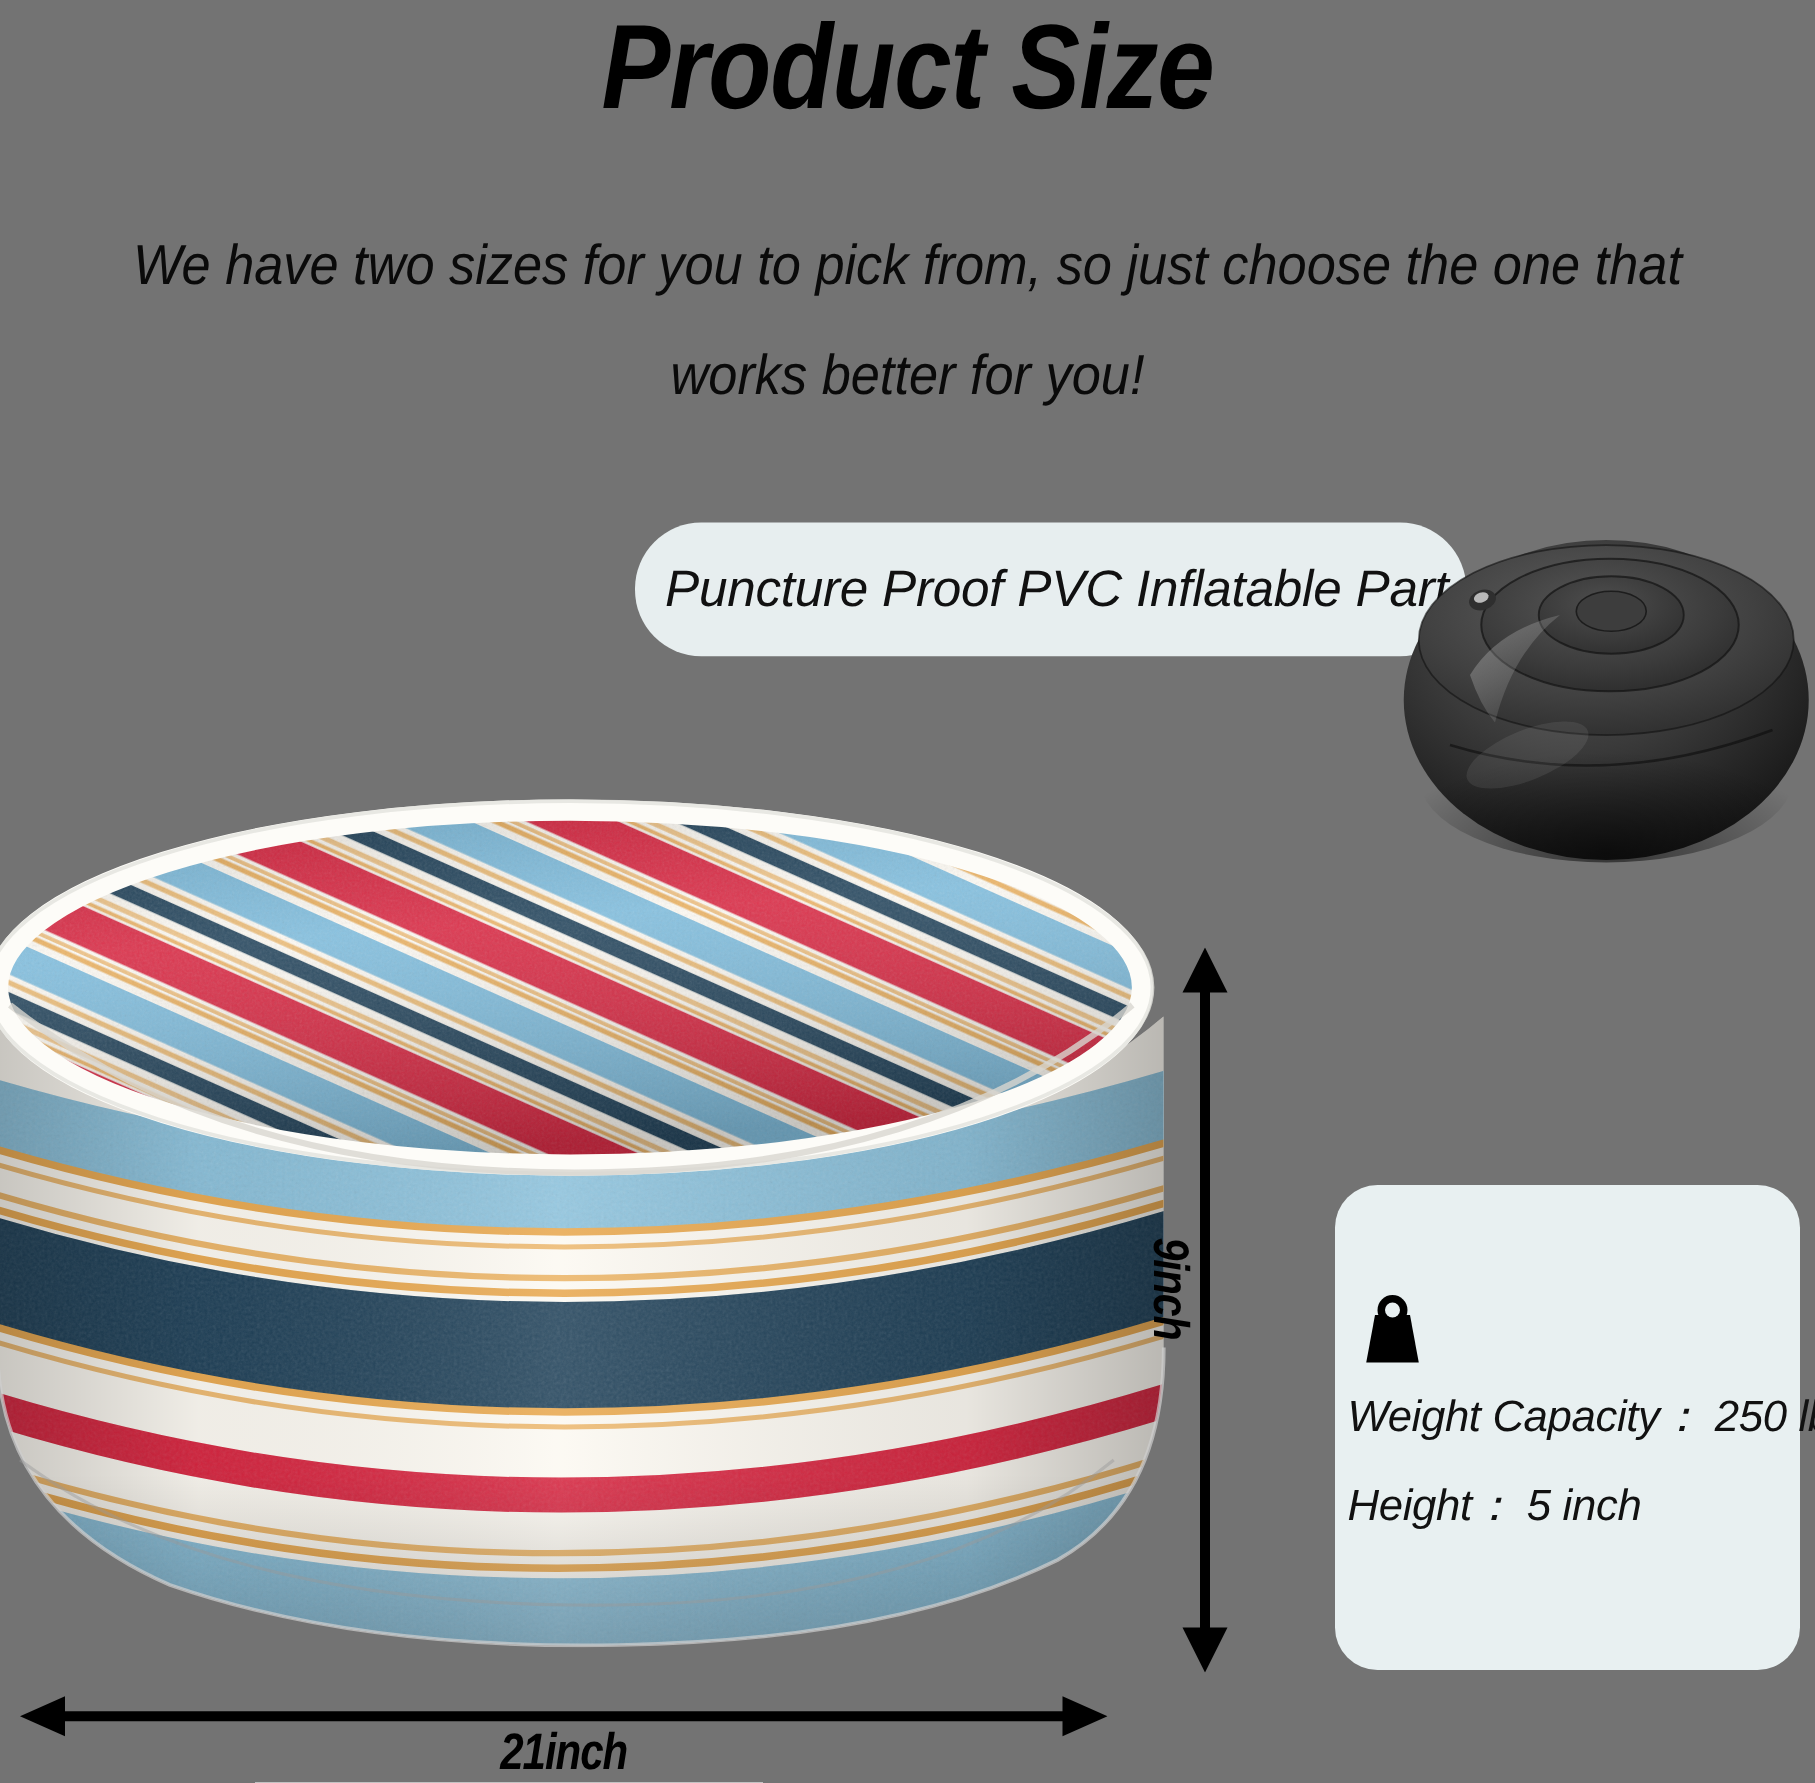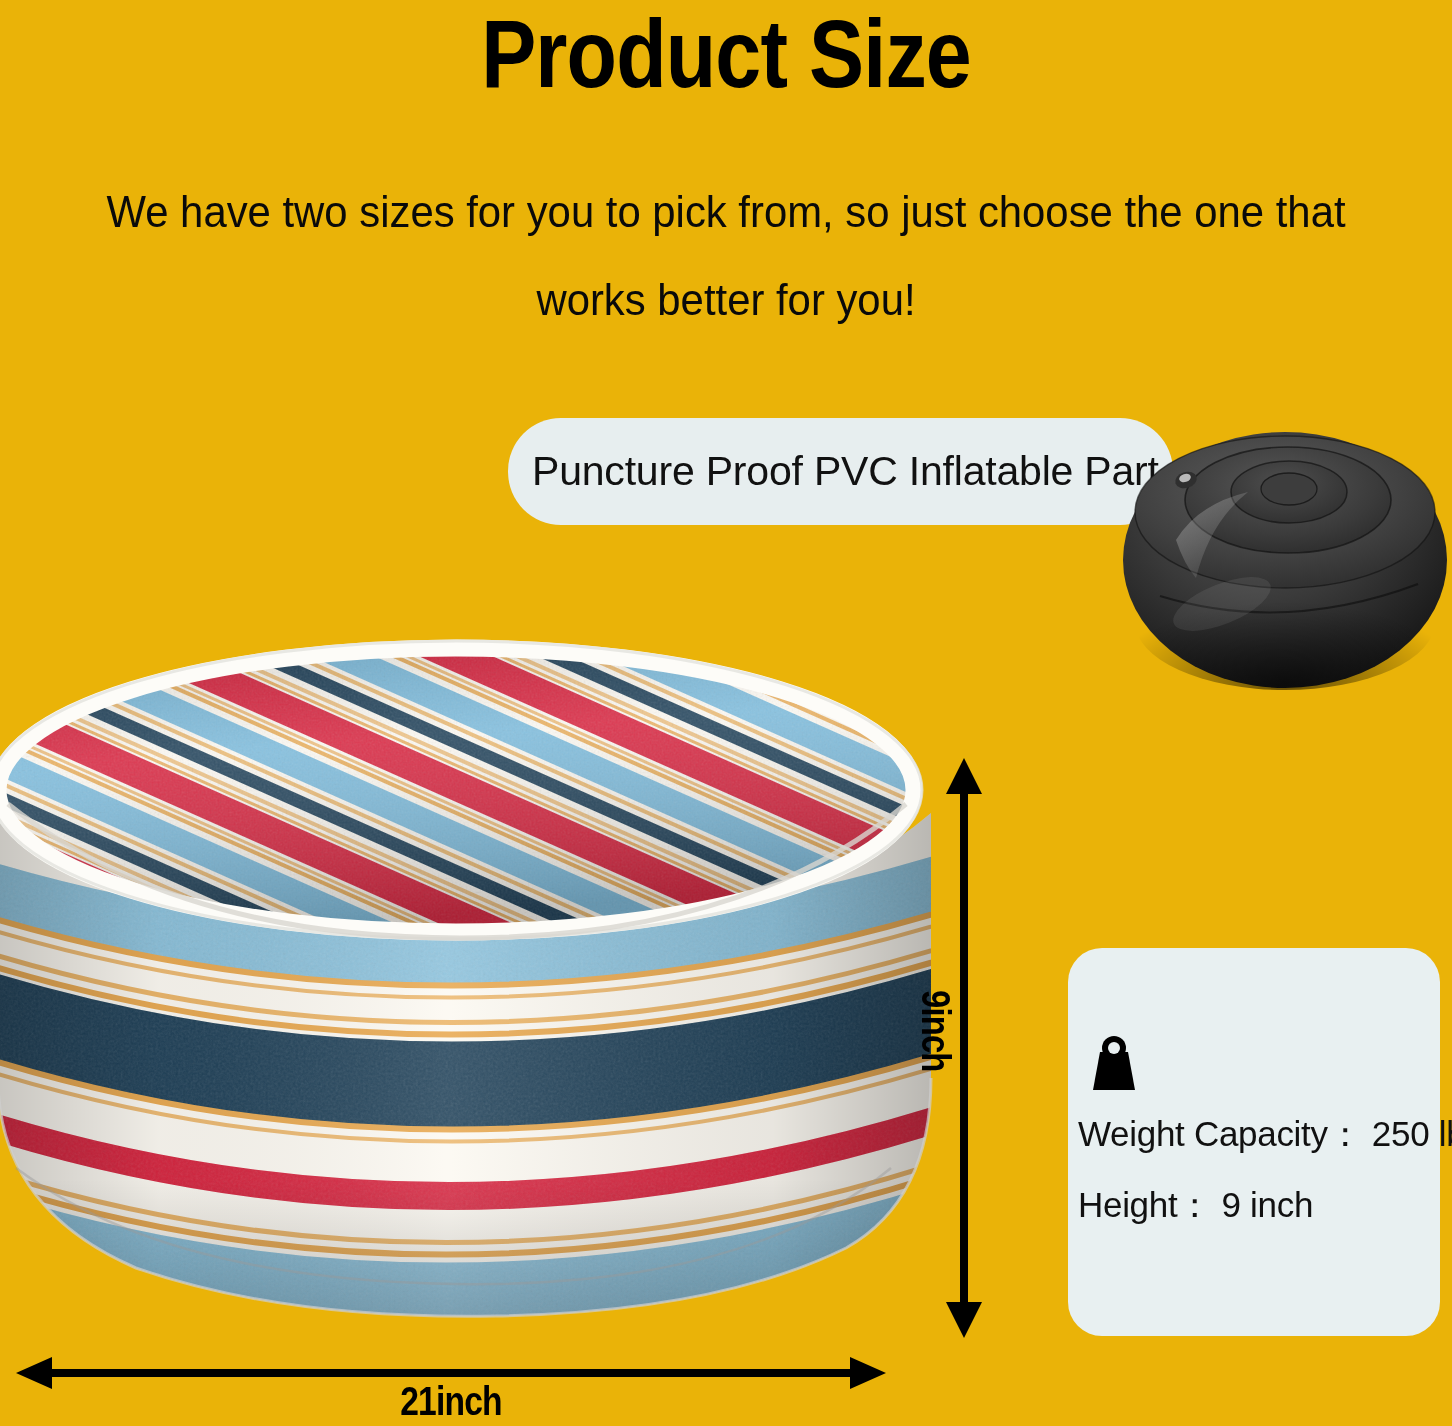--- a/index.html
+++ b/index.html
@@ -8,22 +8,23 @@
     background: #ffffff;
   }
   body {
     font-family: "Liberation Sans", sans-serif;
     -webkit-font-smoothing: antialiased;
   }
   #page {
     position: relative;
     width: 1452px;
     height: 1426px;
-    background: #eab308;
+    background: #737373;
     overflow: hidden;
+    font-style: italic;
   }
 
   
   .page-title {
     position: absolute;
     left: 0;
     top: 2px;
     width: 1452px;
     text-align: center;
     font-size: 96px;
@@ -386,16 +387,16 @@
   <div class="spec-icon">
     <svg width="66" height="66" viewBox="0 0 66 66" xmlns="http://www.w3.org/2000/svg">
       <path d="M 12 60 L 19 22 L 47 22 L 54 60 Z" fill="#000000"></path>
       <circle cx="33" cy="18" r="12" fill="#000000"></circle>
       <circle cx="33" cy="18" r="6" fill="#e8f0f1"></circle>
     </svg>
   </div>
 
   <div class="spec-lines">
     <div class="spec-line">Weight Capacity： 250 lbs</div>
-    <div class="spec-line">Height： 9 inch</div>
+    <div class="spec-line">Height： 5 inch</div>
   </div>
 
 </div>
 
 </body></html>

